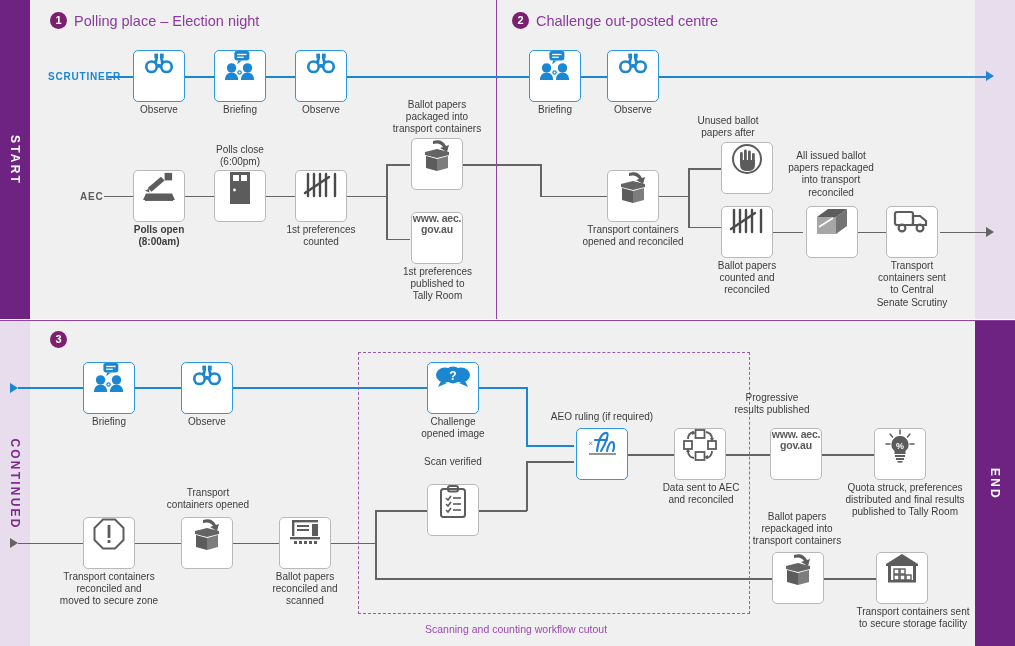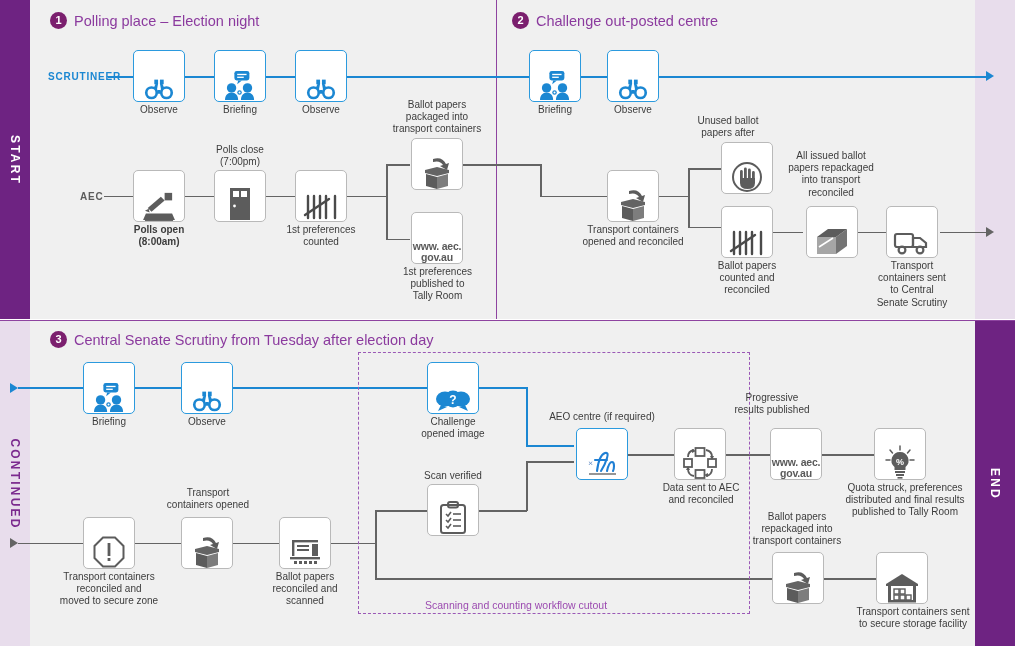--- a/index.html
+++ b/index.html
@@ -37,21 +37,21 @@
   .line.blue{background:#1b87d2;}
   .arrow{position:absolute;width:0;height:0;border-style:solid;}
   .arrow.grey{border-width:5px 0 5px 8px;border-color:transparent transparent transparent #646464;}
   .arrow.blue{border-width:5px 0 5px 8px;border-color:transparent transparent transparent #1b87d2;}
 
   
   .node{position:absolute;}
   .nbox{
     position:absolute;box-sizing:border-box;background:#ffffff;
     border:1px solid #b9b9b9;border-radius:5px;
-    display:flex;align-items:flex-end;justify-content:center;
+    display:flex;align-items:flex-start;justify-content:center;
   }
   .nbox.blue{border:1.6px solid #2b9ade;}
   .nbox svg{display:block;}
   .ncap{
     position:absolute;text-align:center;color:#3c3c3c;
     font-size:10px;line-height:12.2px;white-space:pre-line;
   }
   .ncap.above{}
   .wwwtxt{
     font-size:10.5px;font-weight:bold;line-height:11px;color:#5a5a5a;
@@ -95,21 +95,20 @@
   <div class="sec-head" style="left:50px;top:12px;">
     <div class="sec-num">1</div>
     <div class="sec-title">Polling place – Election night</div>
   </div>
   <div class="sec-head" style="left:512px;top:12px;">
     <div class="sec-num">2</div>
     <div class="sec-title">Challenge out-posted centre</div>
   </div>
   <div class="sec-head" style="left:50px;top:331px;">
     <div class="sec-num">3</div>
-    <div class="sec-title">Central Senate Scrutiny from Tuesday after election day</div>
   </div>
 
   <div class="rowlab blue" style="left:48px;top:71px;">SCRUTINEER</div>
   <div class="rowlab grey" style="left:80px;top:191px;">AEC</div>
 
   <div class="line blue" style="left:108px;top:75.5px;width:25px;height:2px;"></div>
   <div class="line blue" style="left:185px;top:75.5px;width:29px;height:2px;"></div>
   <div class="line blue" style="left:266px;top:75.5px;width:29px;height:2px;"></div>
   <div class="line blue" style="left:347px;top:75.5px;width:178px;height:2px;"></div>
 
@@ -201,21 +200,21 @@
           </g>
         </svg>
       </span>
     </div>
     <div class="ncap" style="left:118px;top:224px;width:82px;font-weight:bold;">Polls open
 (8:00am)</div>
   </div>
 
   <div class="node">
     <div class="ncap above" style="left:199px;top:144px;width:82px;">Polls close
-(7:00pm)</div>
+(6:00pm)</div>
     <div class="nbox" style="left:214px;top:170px;width:52px;height:52px;">
       <span>
         <svg width="22" height="34" viewBox="0 0 22 34">
           <rect x="1" y="1" width="20" height="32" fill="#5c5c5c"></rect>
           <rect x="4" y="4" width="6" height="6" fill="#fff"></rect>
           <rect x="12" y="4" width="6" height="6" fill="#fff"></rect>
           <circle cx="5.5" cy="19" r="1.4" fill="#fff"></circle>
         </svg>
       </span>
     </div>
@@ -448,21 +447,21 @@
   <div class="line" style="left:526px;top:461px;width:1.5px;height:50px;"></div>
   <div class="line" style="left:526px;top:461px;width:48px;height:1.5px;"></div>
 
   <div class="line" style="left:628px;top:454px;width:46px;height:1.5px;"></div>
   <div class="line" style="left:726px;top:454px;width:44px;height:1.5px;"></div>
   <div class="line" style="left:822px;top:454px;width:52px;height:1.5px;"></div>
 
   <div class="line" style="left:824px;top:578px;width:52px;height:1.5px;"></div>
 
   <div class="cutout" style="left:358px;top:352px;width:392px;height:262px;"></div>
-  <div class="cutout-lab" style="left:425px;top:599px;">Scanning and counting workflow cutout</div>
+  <div class="cutout-lab" style="left:425px;top:623px;">Scanning and counting workflow cutout</div>
 
   <div class="node">
     <div class="nbox blue" style="left:83px;top:362px;width:52px;height:52px;">
       <span>
         <svg width="32" height="30" viewBox="0 0 34 32">
           <g fill="#1b87d2">
             <rect x="11" y="0" width="16" height="10" rx="2.5"></rect>
             <path d="M15 10 l-1 4 l5 -4z"></path>
             <rect x="14" y="3" width="10" height="1.4" fill="#fff"></rect>
             <rect x="14" y="6" width="7" height="1.4" fill="#fff"></rect>
@@ -572,21 +571,21 @@
           </g>
         </svg>
       </span>
     </div>
     <div class="ncap" style="left:264px;top:571px;width:82px;">Ballot papers
 reconciled and
 scanned</div>
   </div>
 
   <div class="node">
-    <div class="ncap above" style="left:412px;top:470px;width:82px;">Scan verified</div>
+    <div class="ncap above" style="left:412px;top:456px;width:82px;">Scan verified</div>
     <div class="nbox" style="left:427px;top:484px;width:52px;height:52px;">
       <span>
         <svg width="28" height="34" viewBox="0 0 28 34">
           <g fill="none" stroke="#5c5c5c" stroke-width="2">
             <rect x="2" y="4" width="24" height="28" rx="2.5"></rect>
             <rect x="9" y="1" width="10" height="5.5" rx="2"></rect>
           </g>
           <g stroke="#5c5c5c" stroke-width="1.6" fill="none">
             <path d="M7 13 l2 2 l3 -4"></path>
               <line x1="14" y1="13" x2="22" y2="13"></line>
@@ -594,21 +593,21 @@
               <line x1="14" y1="19" x2="22" y2="19"></line>
             <path d="M7 25 l2 2 l3 -4"></path>
               <line x1="14" y1="25" x2="22" y2="25"></line>
           </g>
         </svg>
       </span>
     </div>
   </div>
 
   <div class="node">
-    <div class="ncap above" style="left:528px;top:411px;width:148px;">AEO centre (if required)</div>
+    <div class="ncap above" style="left:528px;top:411px;width:148px;">AEO ruling (if required)</div>
     <div class="nbox blue" style="left:576px;top:428px;width:52px;height:52px;">
       <span>
         <svg width="38" height="30" viewBox="0 0 38 30">
           <text x="5" y="17" font-size="9" fill="#3b6fb5" font-family="Liberation Serif, serif">×</text>
           <path d="M14 22 q2 -16 8 -18 q4 -1 2 5 q-2 7 -6 13 M12 11 h12
                    M24 22 q2 -9 5 -9 q2 0 2 4 q0 3 -1 5" fill="none" stroke="#1f7fd4" stroke-width="2.1" stroke-linecap="round"></path>
           <line x1="6" y1="25" x2="33" y2="25" stroke="#5c5c5c" stroke-width="1.3"></line>
         </svg>
       </span>
     </div>

